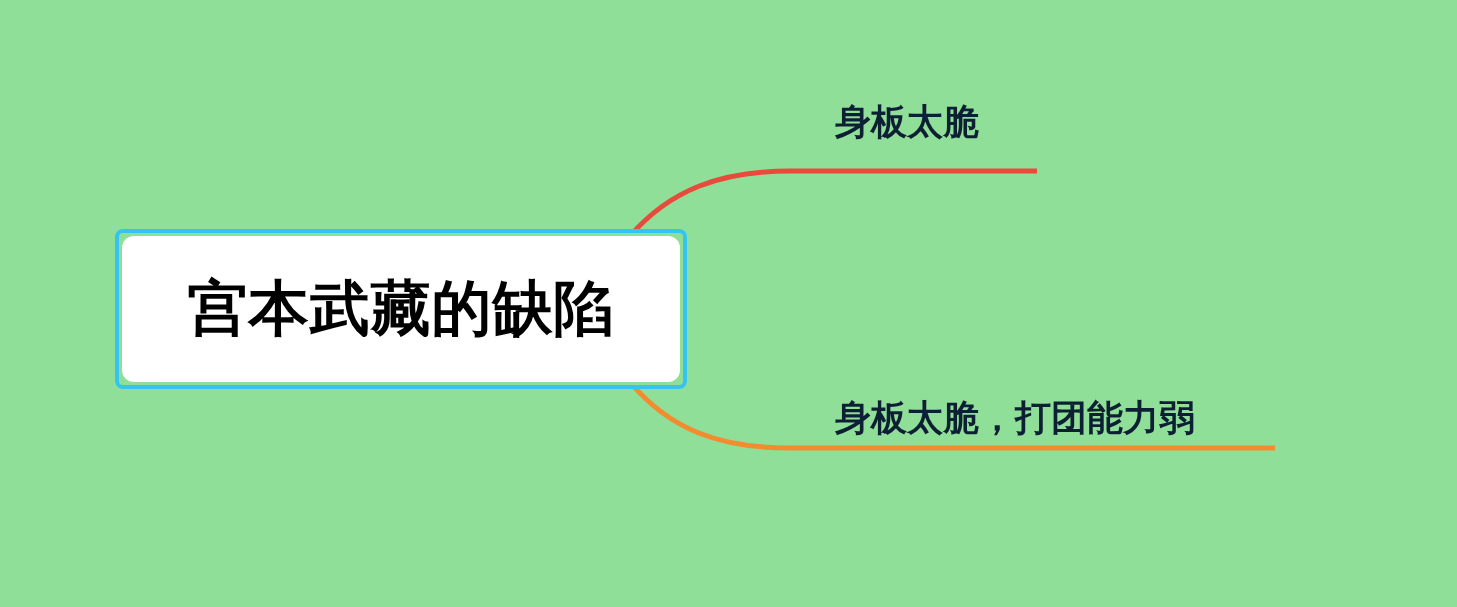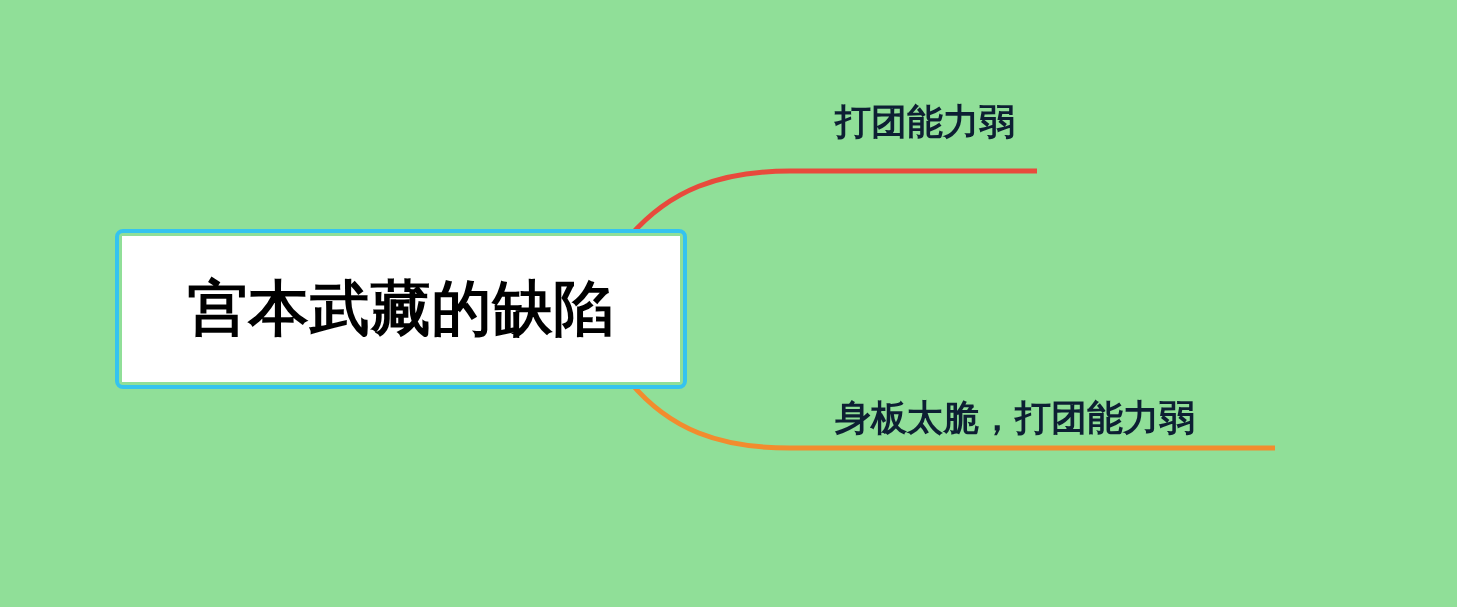--- a/index.html
+++ b/index.html
@@ -1,29 +1,29 @@
 <!DOCTYPE html>
 <html><head>
 <meta charset="utf-8">
 <style>
   html, body { margin:0; padding:0; }
   body { width:1457px; height:607px; background:#90df98; position:relative; overflow:hidden; font-family:"DejaVu Sans", sans-serif; }
   svg.lines { position:absolute; left:0; top:0; }
   .root-outer { position:absolute; left:115px; top:229px; width:572px; height:160px; border:4px solid #35c3ef; border-radius:8px; box-sizing:border-box; background:#90df98; }
-  .root-inner { position:absolute; left:122px; top:236px; width:558px; height:146px; background:#ffffff; border-radius:0; display:flex; align-items:center; justify-content:center; }
+  .root-inner { position:absolute; left:122px; top:236px; width:558px; height:146px; background:#ffffff; border-radius:12px; display:flex; align-items:center; justify-content:center; }
   .root-text { font-size:60px; font-weight:bold; color:#000; letter-spacing:1px; }
   .branch { position:absolute; font-size:36px; font-weight:bold; color:#0d1f33; white-space:nowrap; }
 </style>
 </head>
 <body>
 
 <svg class="lines" width="1457" height="607">
   <path d="M630 236 C 670 190, 720 171, 790 171 L 1037 171" stroke="#e84a3c" stroke-width="5" fill="none"></path>
   <path d="M630 382 C 670 430, 720 448, 790 448 L 1275 448" stroke="#f28c2e" stroke-width="5" fill="none"></path>
 </svg>
 
 <div class="root-outer"></div>
 <div class="root-inner">
   <span class="root-text">宫本武藏的缺陷</span>
 </div>
 
-<div class="branch" style="left:835px; top:98px;">打团能力弱</div>
+<div class="branch" style="left:835px; top:98px;">身板太脆</div>
 <div class="branch" style="left:835px; top:394px;">身板太脆，打团能力弱</div>
 
 </body></html>

